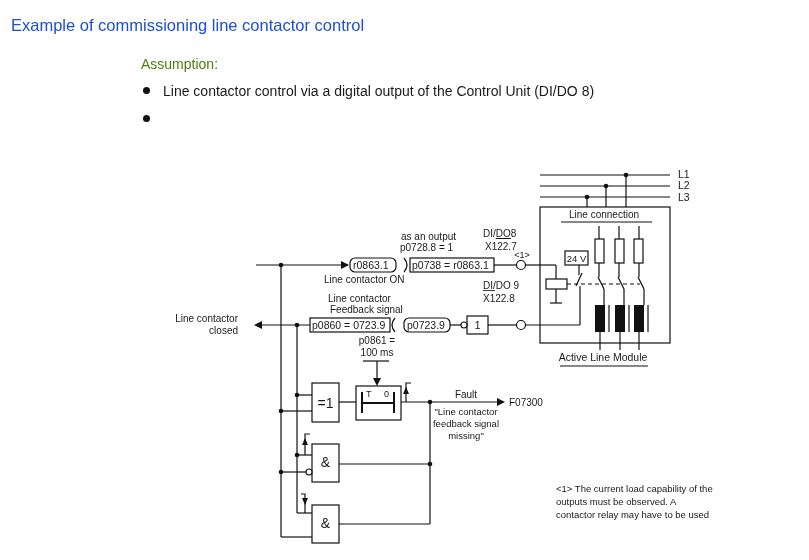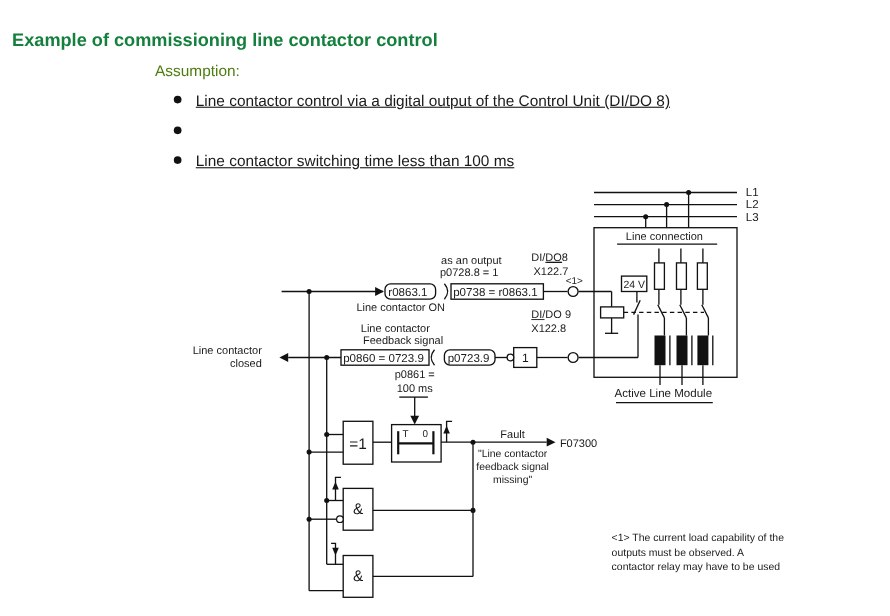--- a/index.html
+++ b/index.html
@@ -1,35 +1,34 @@
 <!DOCTYPE html>
 <html><head>
 <meta charset="utf-8">
 <style>
   html, body { margin: 0; padding: 0; background: #ffffff; }
   body { width: 809px; height: 560px; position: relative; overflow: hidden; font-family: "Liberation Sans", sans-serif; color: #1a1a1a; }
-  .title { position: absolute; left: 11px; top: 28px; font-size: 16.5px; color: #15803d; font-weight: bold; }
+  .title { position: absolute; left: 11px; top: 16px; font-size: 16.5px; color: #1d4ed8; }
   .assump { position: absolute; left: 141px; top: 56px; font-size: 14px; font-weight: normal; color: #4d7c0f; }
-  .bullets { position: absolute; left: 156px; top: 82px; margin: 0; padding: 0; list-style: none; text-decoration: underline; }
+  .bullets { position: absolute; left: 141px; top: 82px; margin: 0; padding: 0; list-style: none; }
   .bullets li { font-size: 14px; height: 27.5px; line-height: 18px; position: relative; padding-left: 22px; color: #1a1a1a; }
   .bullets li .dot { position: absolute; left: 2px; top: 5px; width: 7px; height: 7px; border-radius: 50%; background: #111; }
   svg.diagram { position: absolute; left: 0; top: 0; }
   svg text { font-family: "Liberation Sans", sans-serif; fill: #1a1a1a; }
   .ln { stroke: #111; stroke-width: 1.2; fill: none; }
   .box { stroke: #111; stroke-width: 1.2; fill: #fff; }
 </style>
 </head>
 <body>
 
 <div class="title">Example of commissioning line contactor control</div>
 <div class="assump">Assumption:</div>
 <ul class="bullets">
   <li><span class="dot"></span><span>Line contactor control via a digital output of the Control Unit (DI/DO 8)</span></li>
   <li><span class="dot"></span></li>
-  <li><span class="dot"></span><span>Line contactor switching time less than 100 ms</span></li>
 </ul>
 
 <svg class="diagram" width="809" height="560" viewBox="0 0 809 560">
 
   <g>
     <line class="ln" x1="540" y1="175" x2="670" y2="175"></line>
     <line class="ln" x1="540" y1="186" x2="670" y2="186"></line>
     <line class="ln" x1="540" y1="197" x2="670" y2="197"></line>
     <text x="678" y="178" font-size="10.5">L1</text>
     <text x="678" y="189" font-size="10.5">L2</text>

